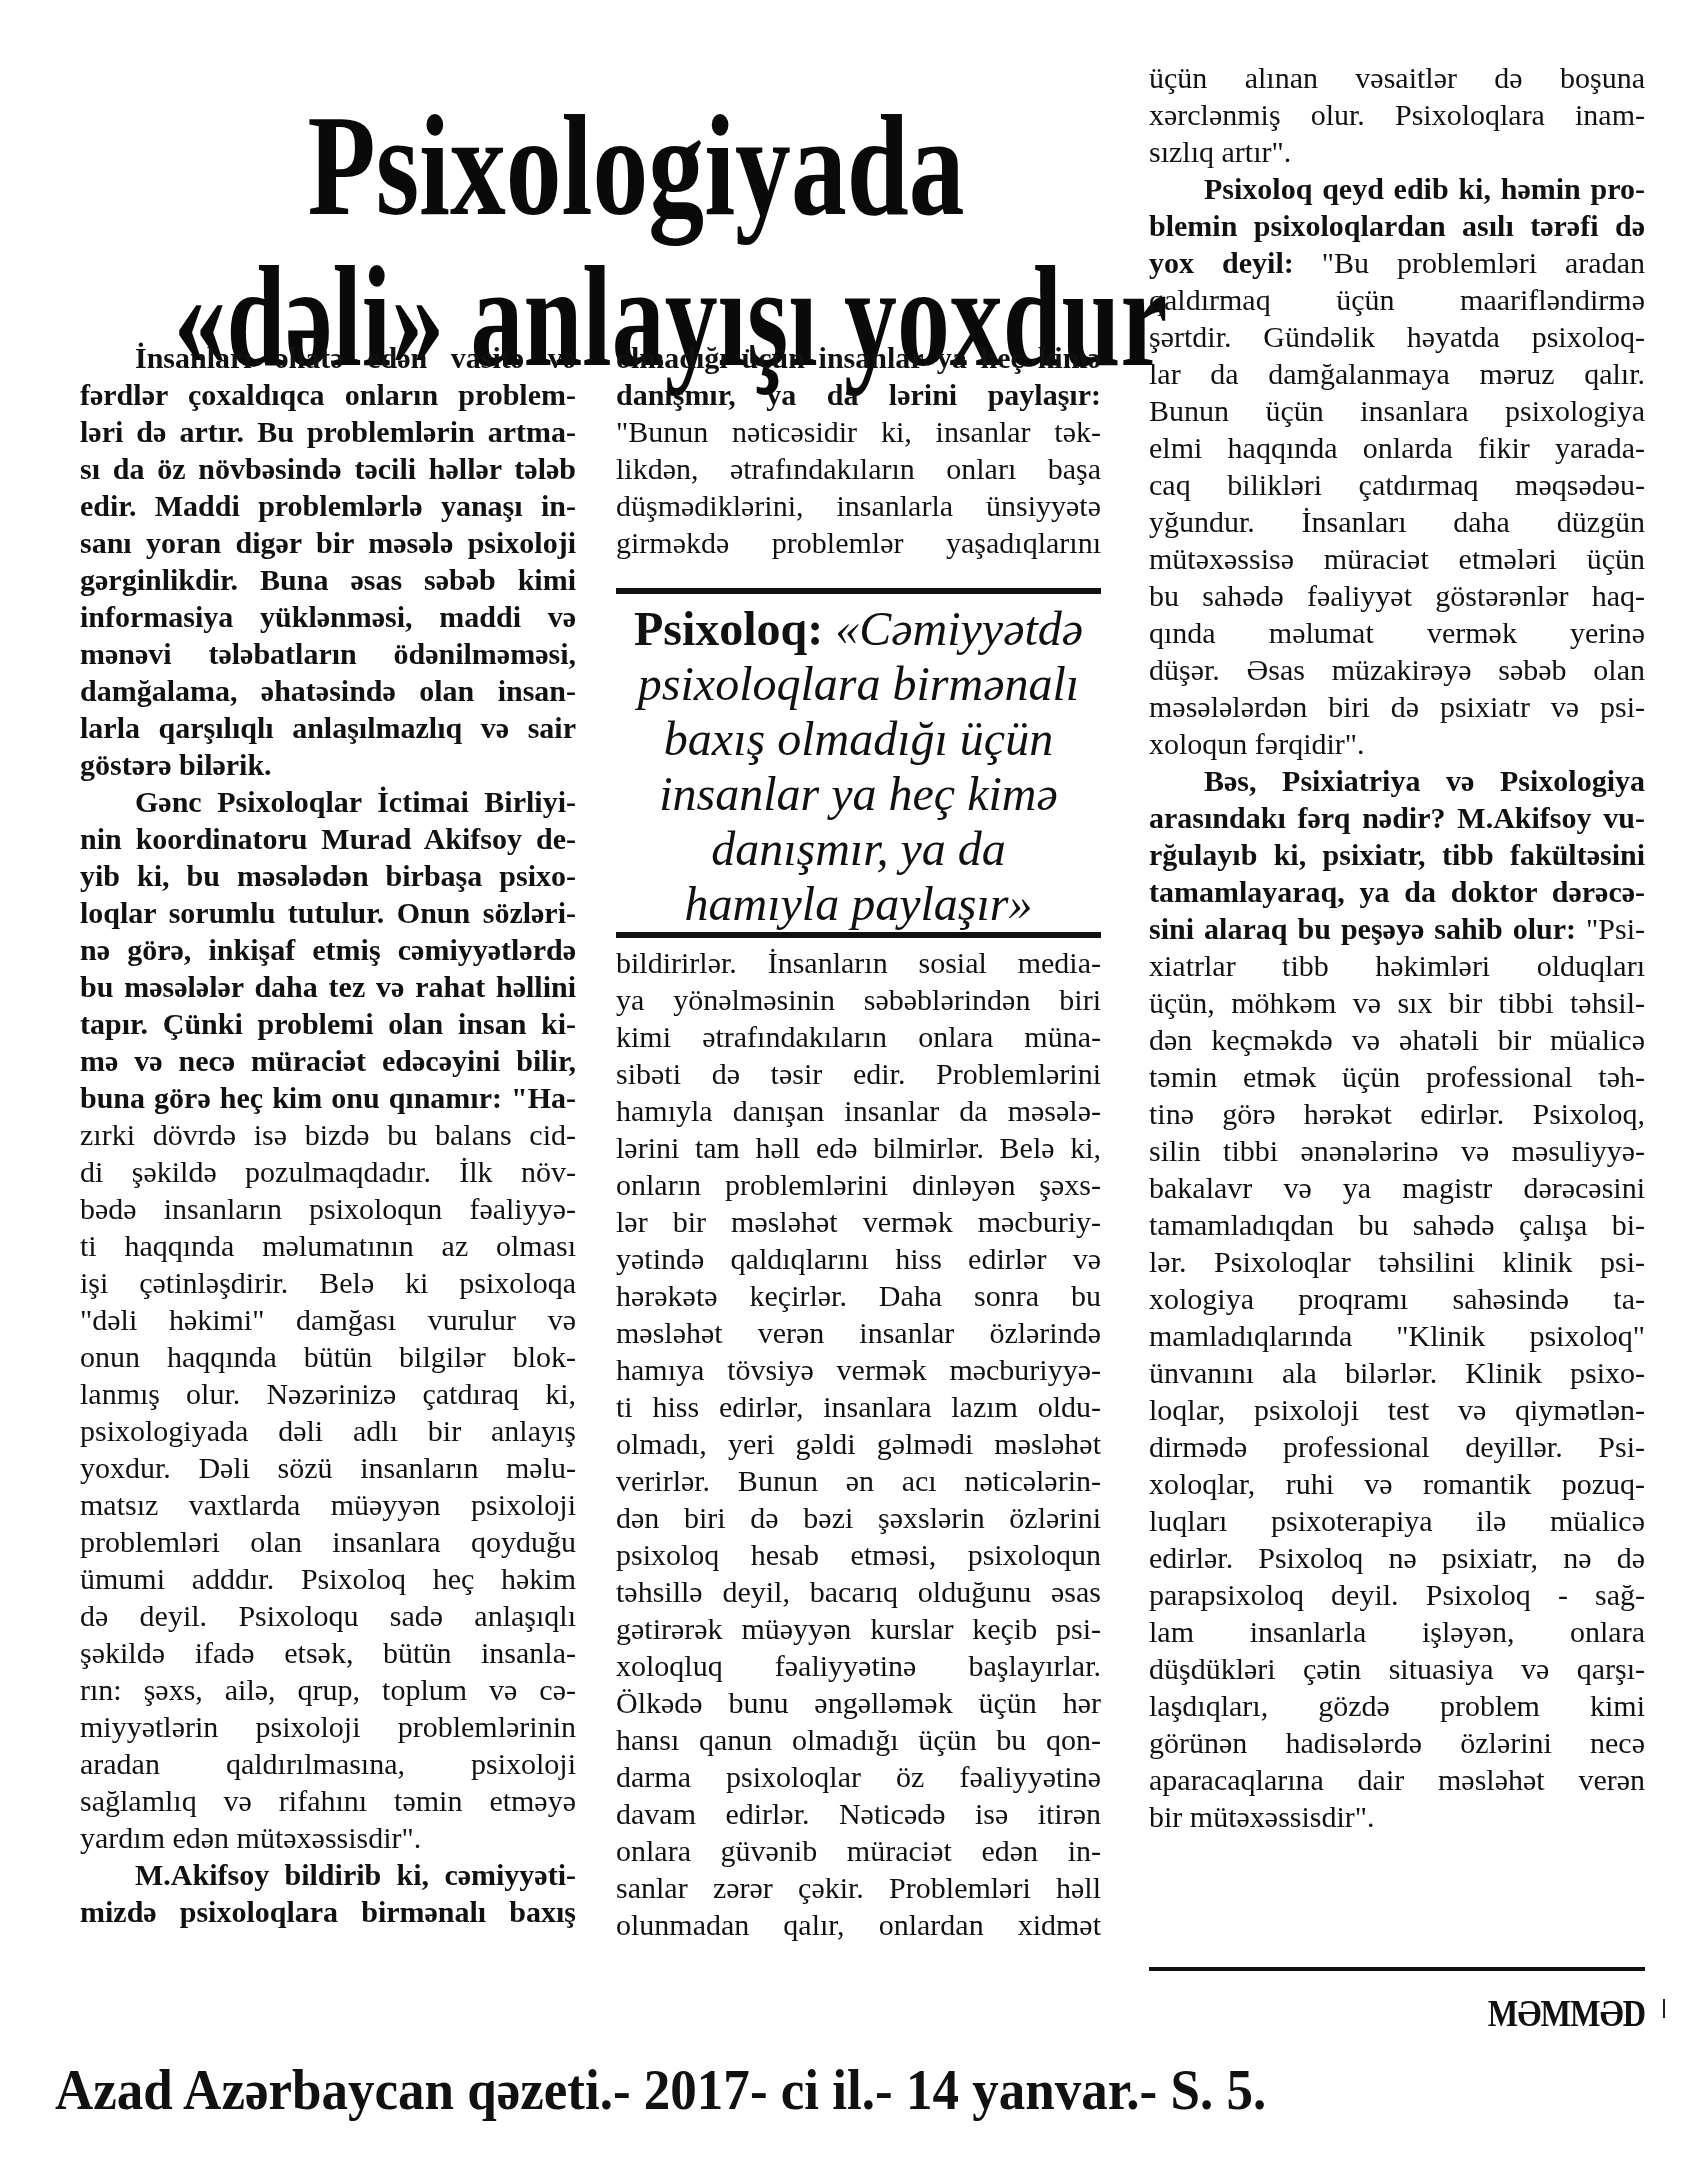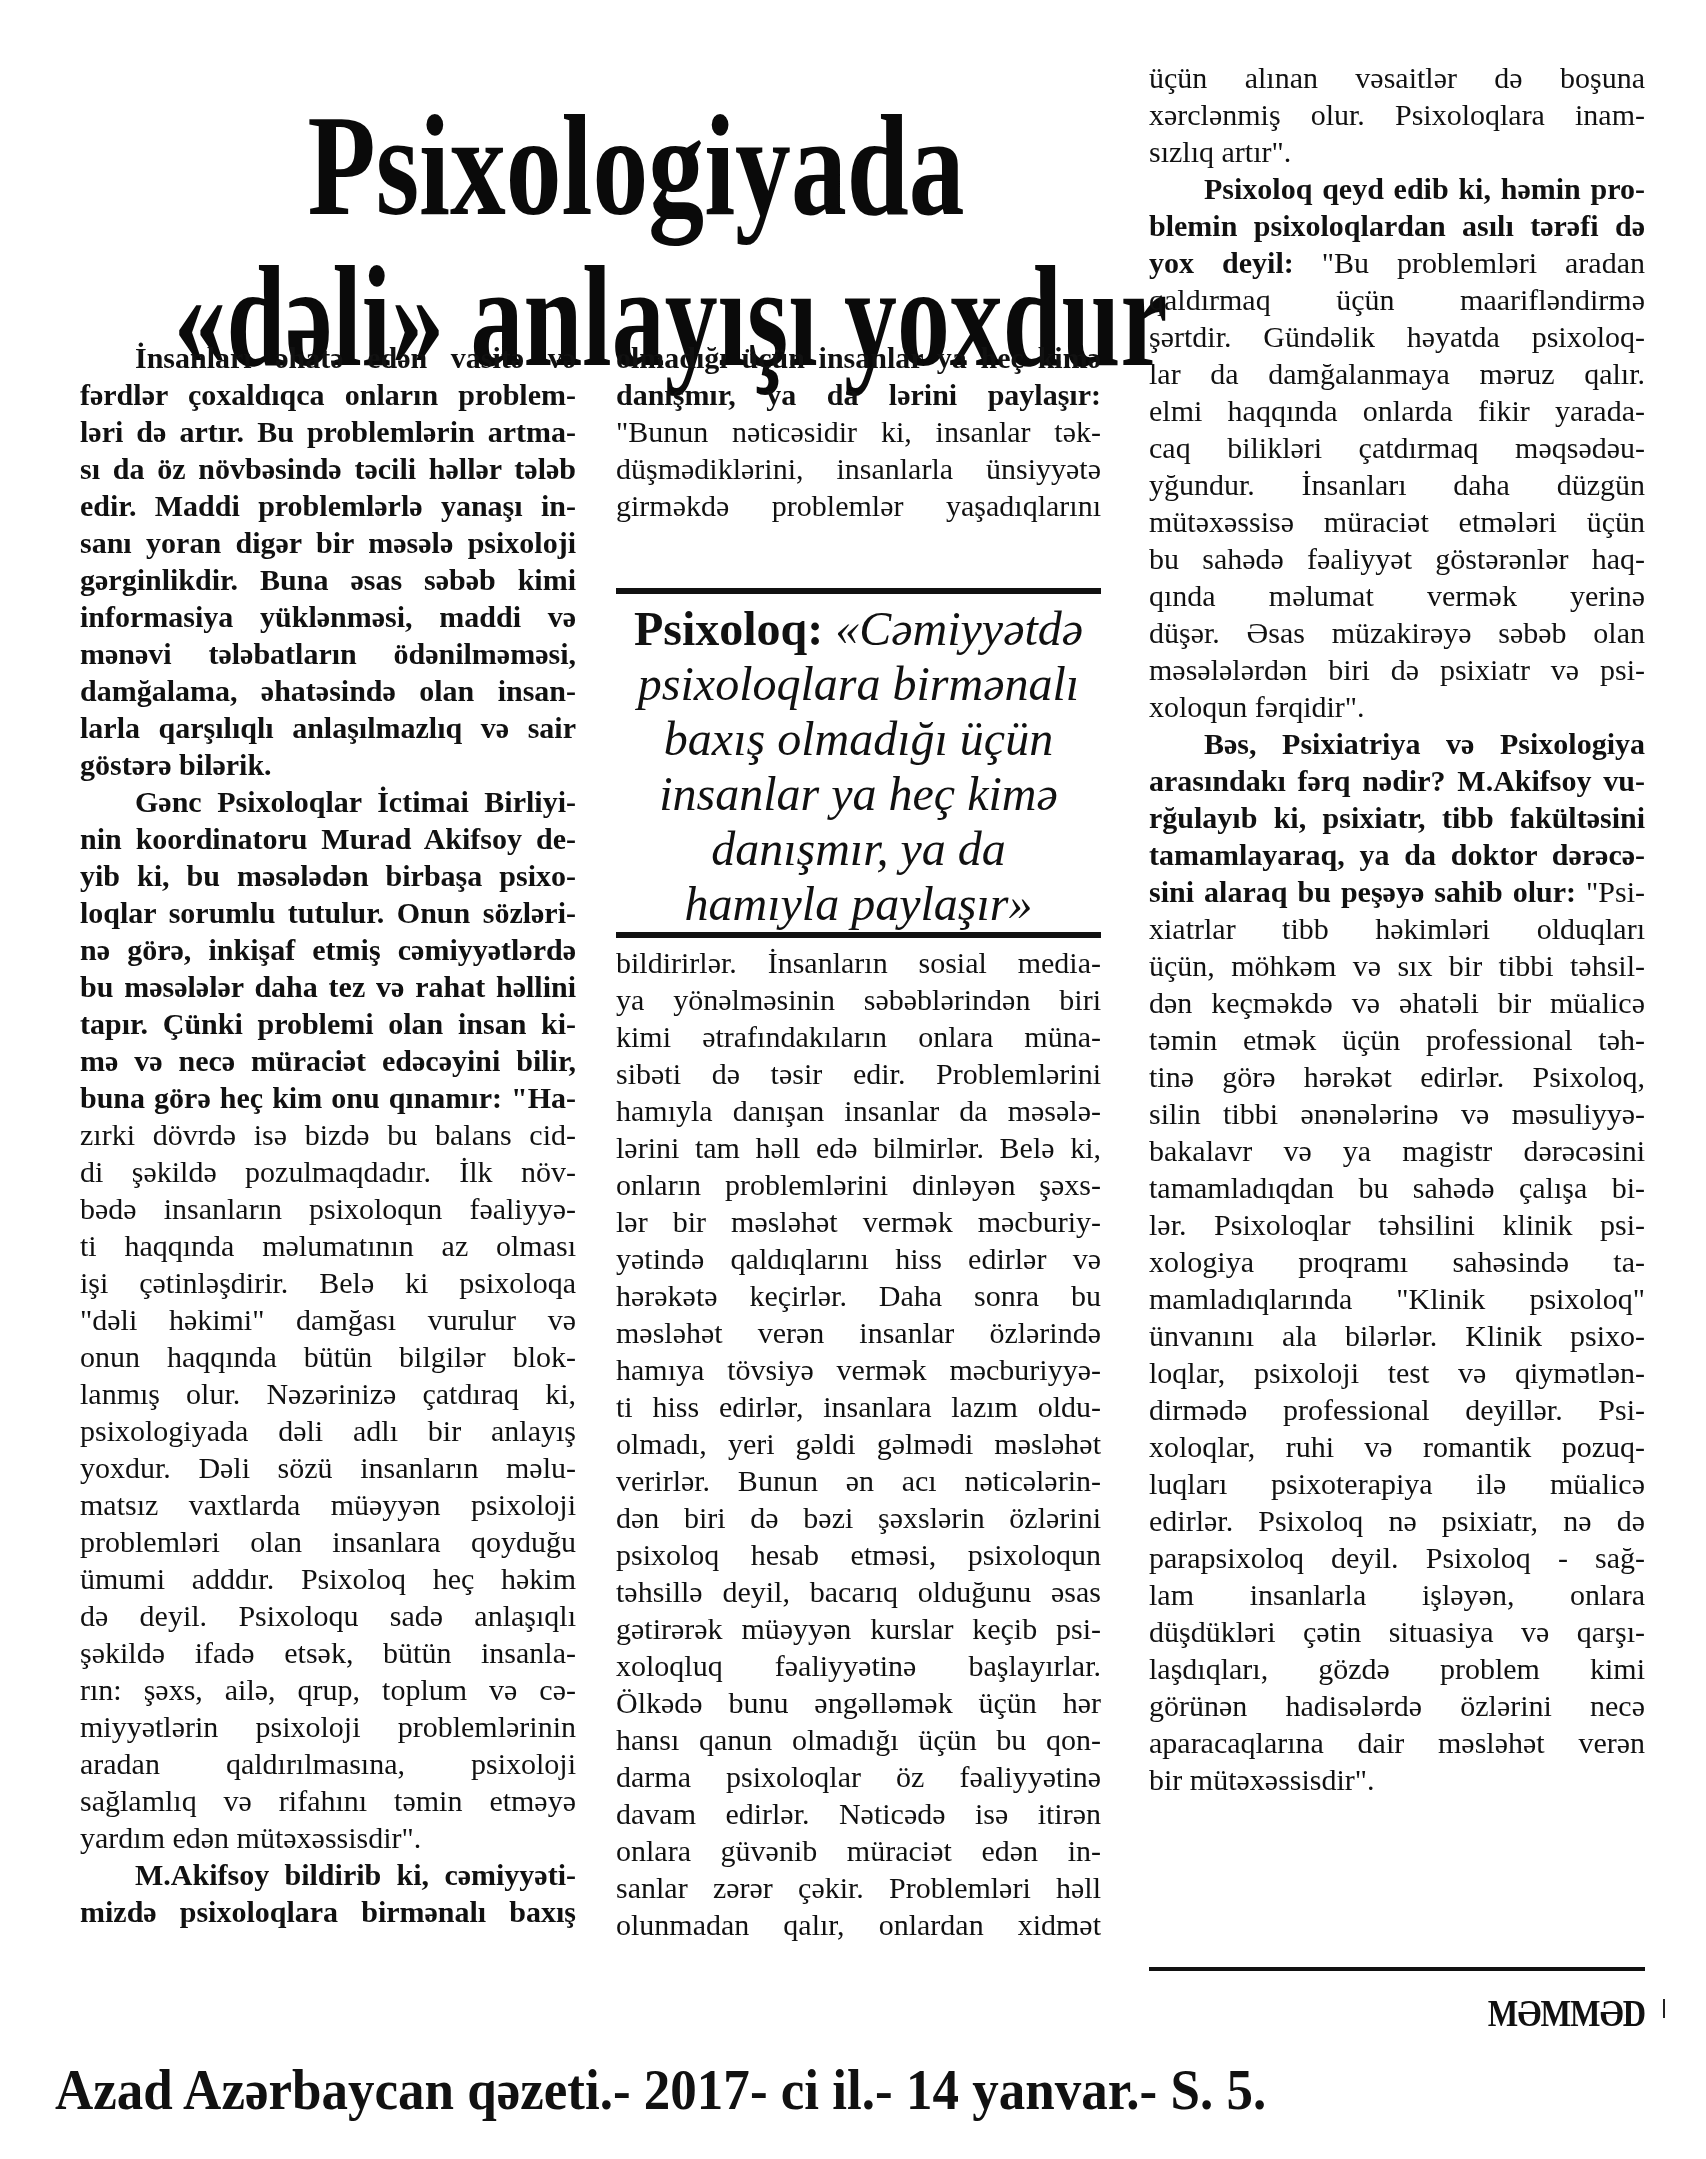--- a/index.html
+++ b/index.html
@@ -83,20 +83,21 @@
       <span class="ln">aradan qaldırılmasına, psixoloji</span>
       <span class="ln">sağlamlıq və rifahını təmin etməyə</span>
       <span class="ln last">yardım edən mütəxəssisdir".</span>
       <span class="ln b indent">M.Akifsoy bildirib ki, cəmiyyəti-</span>
       <span class="ln b">mizdə psixoloqlara birmənalı baxış</span>
     </div>
   <div class="col col-mid-top">
       <span class="ln b">olmadığı üçün insanlar ya heç kimə</span>
       <span class="ln b">danışmır, ya da lərini paylaşır:</span>
       <span class="ln">"Bunun nəticəsidir ki, insanlar tək-</span>
+      <span class="ln">likdən, ətrafındakıların onları başa</span>
       <span class="ln">düşmədiklərini, insanlarla ünsiyyətə</span>
       <span class="ln">girməkdə problemlər yaşadıqlarını</span>
     </div>
 
   <div class="rule" style="left:616px; top:588px; width:485px; height:5.7px;"></div>
   <div class="pullquote">
     <span class="ln">
       <span class="lead">Psixoloq:</span>
       <span class="it">«Cəmiyyətdə</span>
     </span>
@@ -140,20 +141,21 @@
   <div class="col col-right">
       <span class="ln">üçün alınan vəsaitlər də boşuna</span>
       <span class="ln">xərclənmiş olur. Psixoloqlara inam-</span>
       <span class="ln last">sızlıq artır".</span>
       <span class="ln b indent">Psixoloq qeyd edib ki, həmin pro-</span>
       <span class="ln b">blemin psixoloqlardan asılı tərəfi də</span>
       <span class="ln"><span class="b">yox deyil:</span><span> "Bu problemləri aradan</span></span>
       <span class="ln">qaldırmaq üçün maarifləndirmə</span>
       <span class="ln">şərtdir. Gündəlik həyatda psixoloq-</span>
       <span class="ln">lar da damğalanmaya məruz qalır.</span>
+      <span class="ln">Bunun üçün insanlara psixologiya</span>
       <span class="ln">elmi haqqında onlarda fikir yarada-</span>
       <span class="ln">caq bilikləri çatdırmaq məqsədəu-</span>
       <span class="ln">yğundur. İnsanları daha düzgün</span>
       <span class="ln">mütəxəssisə müraciət etmələri üçün</span>
       <span class="ln">bu sahədə fəaliyyət göstərənlər haq-</span>
       <span class="ln">qında məlumat vermək yerinə</span>
       <span class="ln">düşər. Əsas müzakirəyə səbəb olan</span>
       <span class="ln">məsələlərdən biri də psixiatr və psi-</span>
       <span class="ln last">xoloqun fərqidir".</span>
       <span class="ln b indent">Bəs, Psixiatriya və Psixologiya</span>

